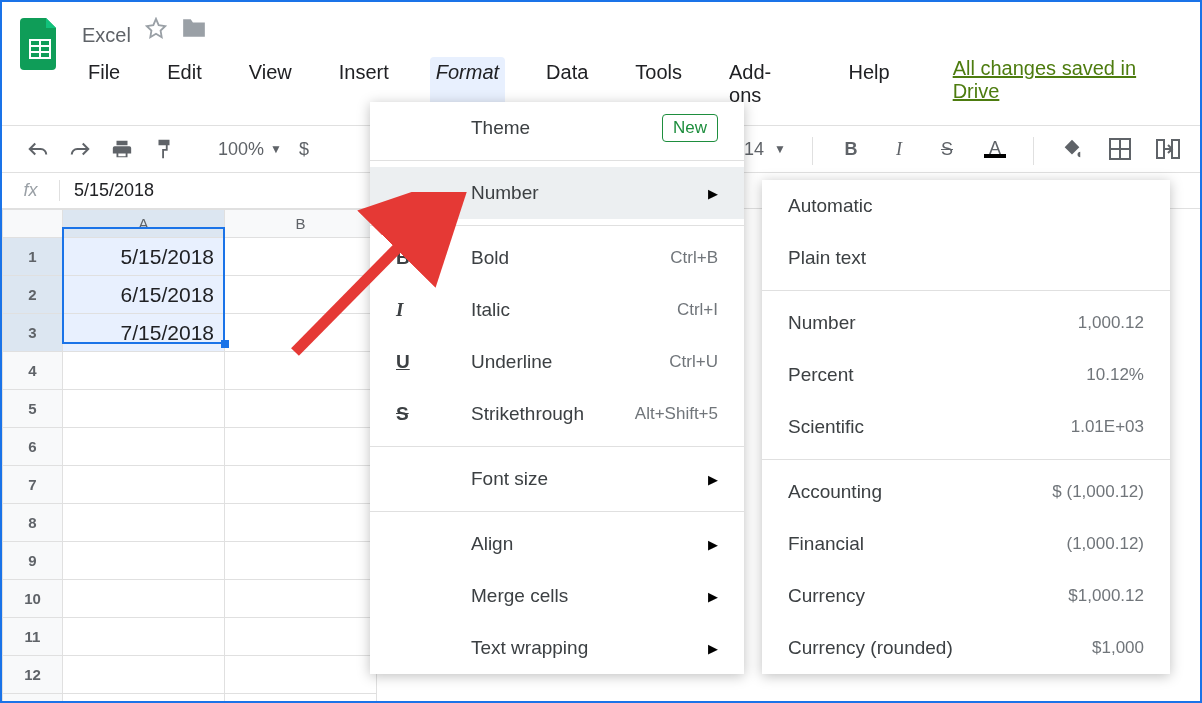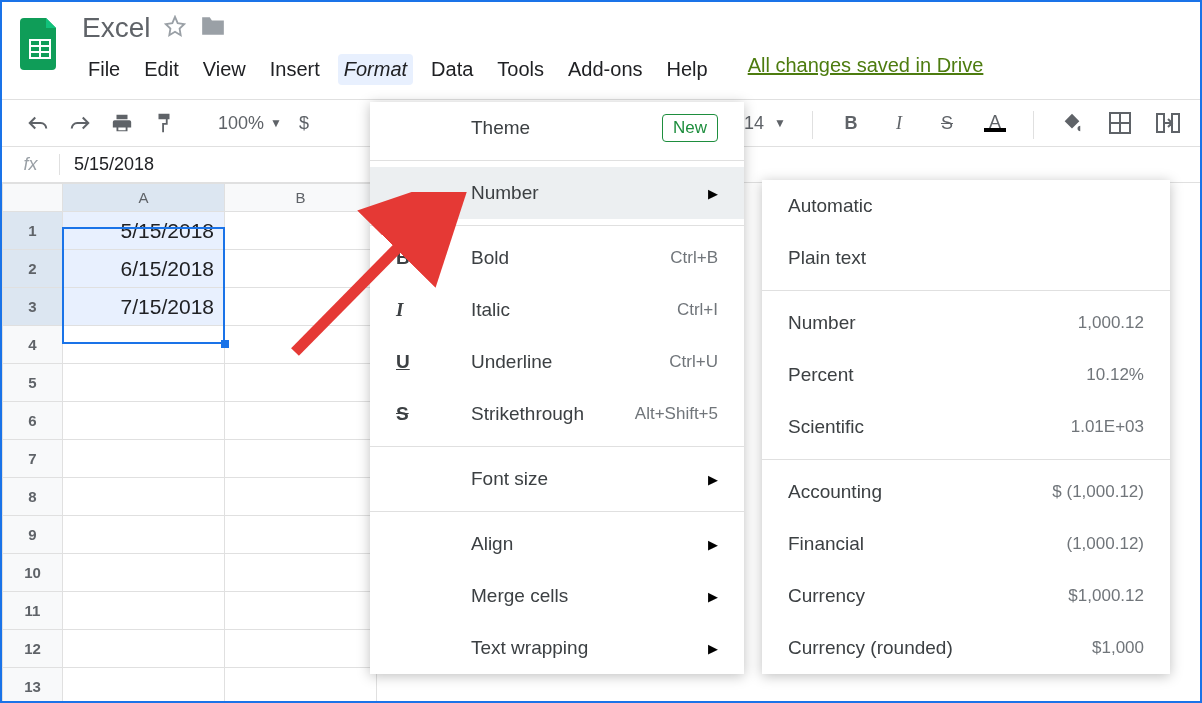--- a/index.html
+++ b/index.html
@@ -2,23 +2,23 @@
 <html><head>
 <meta charset="utf-8">
 <style>
 * { box-sizing: border-box; margin: 0; padding: 0; font-family: Arial, "Helvetica Neue", sans-serif; }
 body { background: #fff; color: #202124; width: 1202px; height: 703px; overflow: hidden; position: relative; border: 2px solid #1a73e8; }
 
 .header { display: flex; align-items: flex-start; padding: 10px 18px 0 18px; }
 .sheets-icon { width: 40px; height: 52px; margin-right: 22px; margin-top: 6px; }
 .doc-area { flex: 1; }
 .title-row { display: flex; align-items: center; gap: 14px; }
-.doc-title { font-size: 28px; color: #5f6368; font-weight: 400; }
+.doc-title { font-size: 20px; color: #5f6368; font-weight: 400; margin-top: 12px; }
 .star-icon, .folder-icon { color: #9aa0a6; }
-.menubar { display: flex; gap: 12px; margin-top: 10px; font-size: 20px; color: #202124; }
+.menubar { display: flex; gap: 35px; margin-top: 10px; font-size: 20px; color: #202124; }
 .menubar .menu-item { padding: 4px 6px; cursor: pointer; }
 .menubar .menu-item.active { background: #e8f0fe; border-radius: 4px; font-style: italic; }
 .saved { color: #4d7c0f; text-decoration: underline; margin-left: 22px; font-size: 20px; cursor: pointer; }
 
 .toolbar { border-top: 1px solid #e0e0e0; border-bottom: 1px solid #e0e0e0; margin-top: 14px; height: 48px; display: flex; align-items: center; gap: 18px; padding: 0 20px 0 24px; color: #5f6368; font-size: 18px; }
 .tb-btn { display: inline-flex; align-items: center; justify-content: center; cursor: pointer; min-width: 24px; height: 32px; }
 .tb-sep { width: 1px; height: 28px; background: #e0e0e0; margin: 0 2px;}
 .zoom { display: flex; align-items: center; gap: 6px; padding-left: 32px; }
 .dropdown-arrow { font-size: 12px; color: #5f6368; }
 .font-size-box { display: flex; align-items: flex-end; gap: 24px; margin-left: 410px;}

